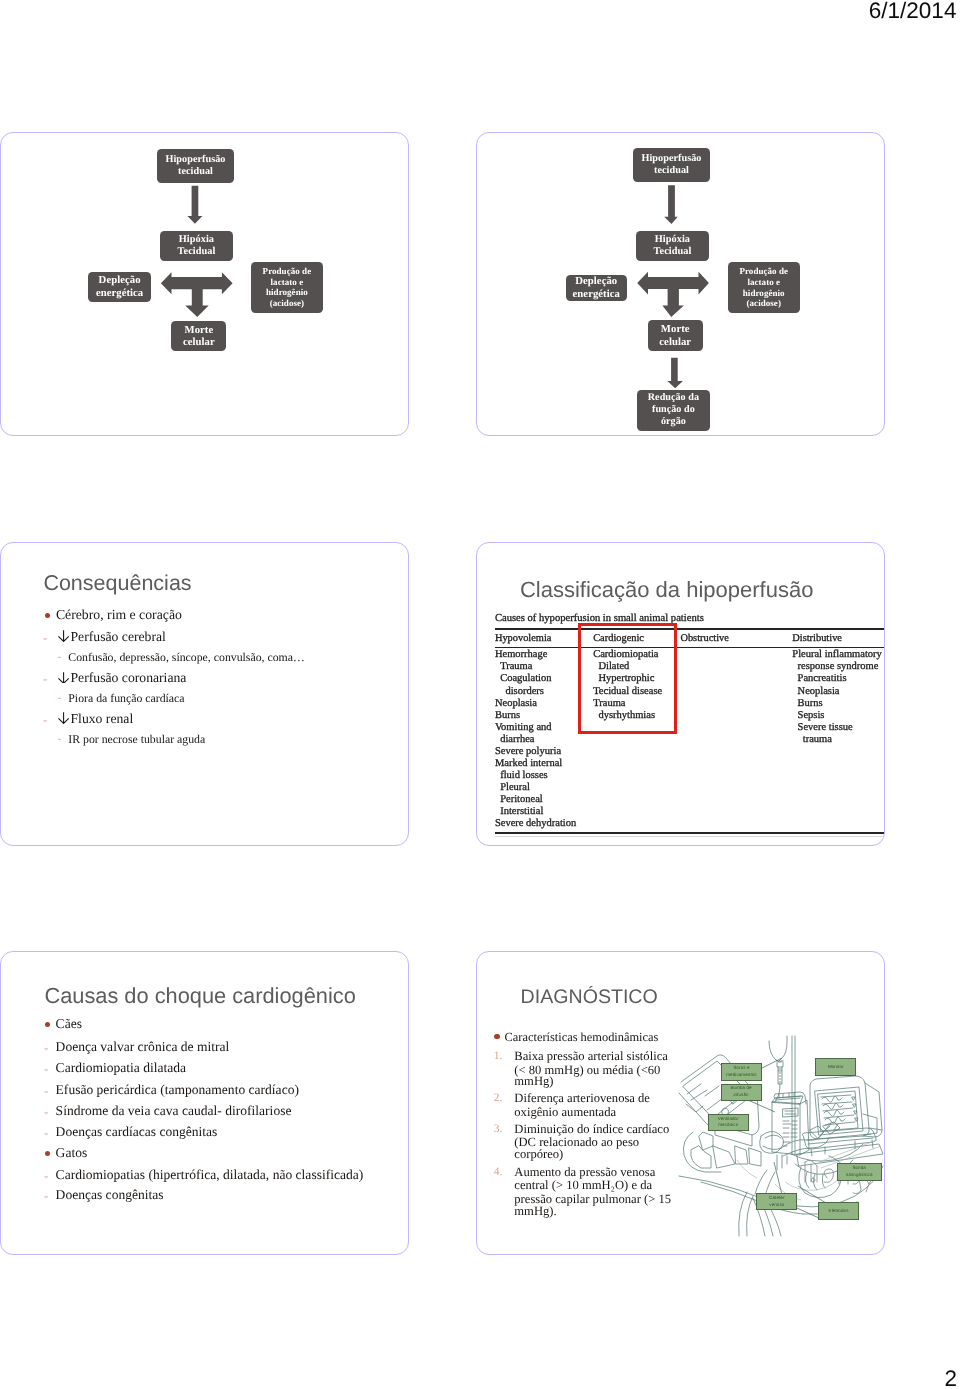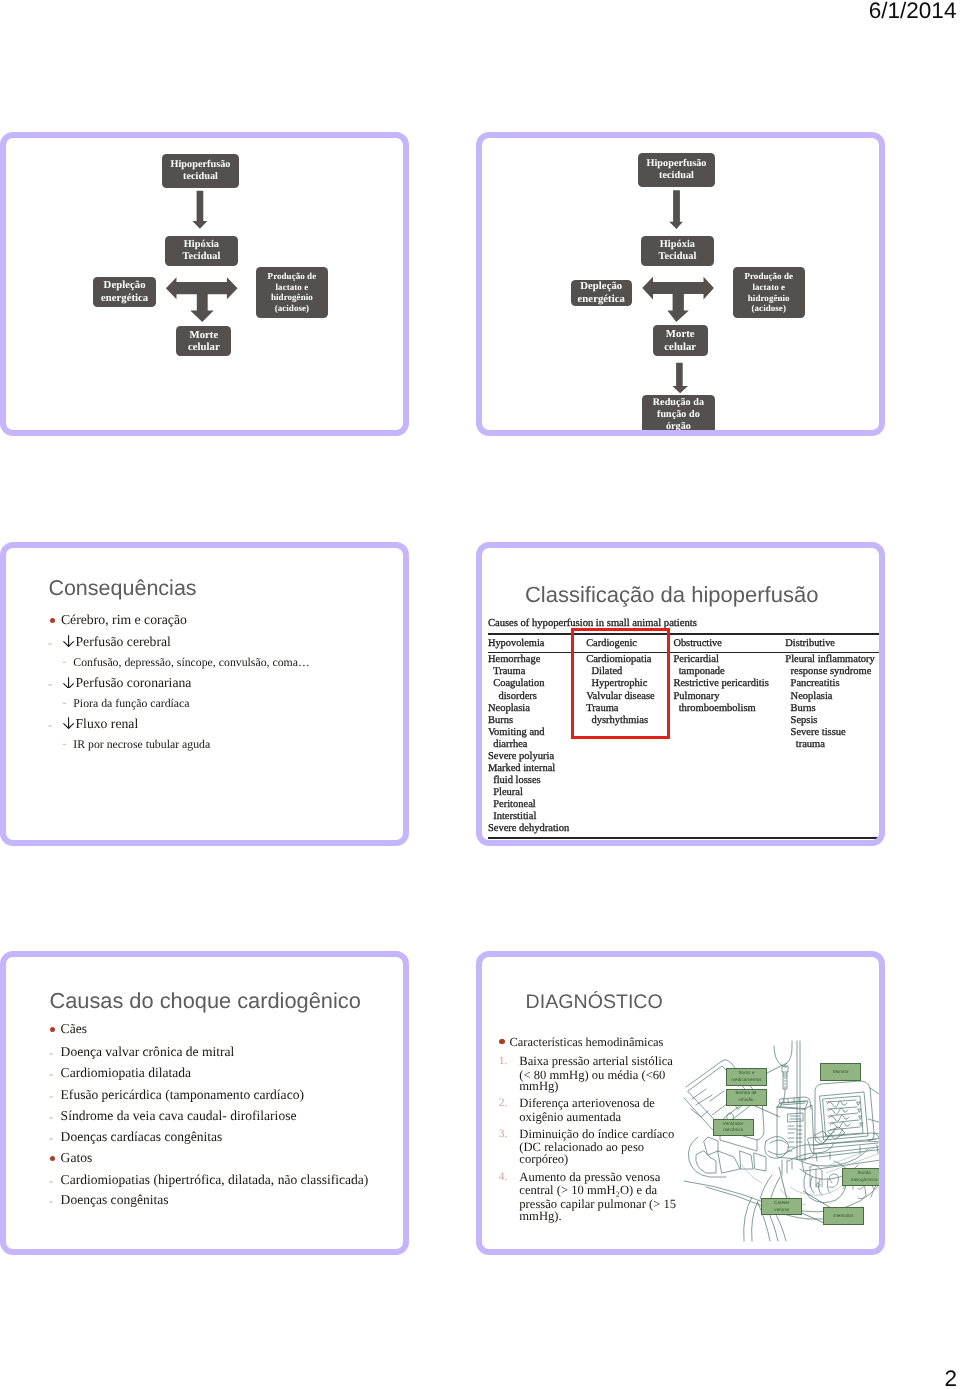--- a/index.html
+++ b/index.html
@@ -3,21 +3,21 @@
 <meta charset="utf-8">
 <title>Handout</title>
 <style>
   *{box-sizing:border-box;margin:0;padding:0}
   html,body{width:960px;height:1389px;background:#fff}
   body{font-family:"Liberation Sans",sans-serif;position:relative;overflow:hidden;
        -webkit-font-smoothing:antialiased;text-rendering:geometricPrecision}
   .page{position:absolute;left:0;top:0;width:960px;height:1389px}
   .hdr-date{position:absolute;right:3.6px;top:-2.5px;font-size:22.5px;color:#0d0d0d;white-space:nowrap}
   .pagenum{position:absolute;right:3px;bottom:-2.5px;font-size:22.5px;color:#0d0d0d}
-  .slide{position:absolute;border:6px solid #c4b5fd;border-radius:13px;background:#fff;overflow:hidden}
+  .slide{position:absolute;border:1px solid #c4b5fd;border-radius:13px;background:#fff;overflow:hidden}
   
   .dbox{position:absolute;background:#545050;border-radius:4.4px;color:#fff;
         font-family:"Liberation Serif",serif;font-weight:bold;text-align:center;
         display:flex;align-items:center;justify-content:center;line-height:1.18;
         font-size:10.2px;letter-spacing:.05px}
   .arrowsvg{position:absolute;overflow:visible}
   
   .stitle{position:absolute;font-family:"Liberation Sans",sans-serif;color:#5c5c5c;
           font-weight:400;white-space:nowrap;line-height:0;display:inline-block}
   .blist{position:absolute;font-family:"Liberation Serif",serif;color:#1a1613}
@@ -142,35 +142,34 @@
           <span class="tx" style="left:69.5px;font-size:13.7px">Fluxo renal</span>
         </div>
       <div class="row" style="top:199.6px">
           <span class="mkd dash" style="left:56.6px;font-size:11.5px">-</span>
           <span class="tx" style="left:67.3px;font-size:11.8px">IR por necrose tubular aguda</span>
         </div>
     </div>
   </div>
   <div class="slide" id="s4" style="left:476px;top:542px;width:409px;height:304px">
     <div class="stitle" style="left:42.9px;top:46.6px;font-size:22px">Classificação da hipoperfusão</div>
-    <div class="tblimg" style="left:0;top:0;width:409px;height:304px">
+    <div class="tblimg" style="left:12px;top:0;width:409px;height:304px">
       <div class="tcap" style="left:5.9px;top:76.3px;font-size:10.6px">Causes of hypoperfusion in small animal patients</div>
       <div class="rule" style="left:6.3px;top:85.4px;width:392.7px"></div>
       <div class="rule" style="left:6.3px;top:104.2px;width:392.7px"></div>
       <div class="rule" style="left:6.3px;top:289.2px;width:392.7px;height:1.8px"></div>
       <div class="rule2" style="left:6.3px;top:292.6px;width:392.7px"></div>
       <div class="hdrow">
         <span class="th" style="left:5.9px;top:95.7px;font-size:10.4px">Hypovolemia</span>
         <span class="th" style="left:104.2px;top:95.7px;font-size:10.4px">Cardiogenic</span>
         <span class="th" style="left:191.4px;top:95.7px;font-size:10.4px">Obstructive</span>
         <span class="th" style="left:303.3px;top:95.7px;font-size:10.4px">Distributive</span>
       </div>
       <div class="tcol" style="left:5.9px;top:106.3px"><span>Hemorrhage</span><br><span>&nbsp;&nbsp;Trauma</span><br><span>&nbsp;&nbsp;Coagulation</span><br><span>&nbsp;&nbsp;&nbsp;&nbsp;disorders</span><br><span>Neoplasia</span><br><span>Burns</span><br><span>Vomiting and</span><br><span>&nbsp;&nbsp;diarrhea</span><br><span>Severe polyuria</span><br><span>Marked internal</span><br><span>&nbsp;&nbsp;fluid losses</span><br><span>&nbsp;&nbsp;Pleural</span><br><span>&nbsp;&nbsp;Peritoneal</span><br><span>&nbsp;&nbsp;Interstitial</span><br><span>Severe dehydration</span></div>
-      <div class="tcol" style="left:104.2px;top:106.3px"><span>Cardiomiopatia</span><br><span>&nbsp;&nbsp;Dilated</span><br><span>&nbsp;&nbsp;Hypertrophic</span><br><span>Valvular disease</span><br><span>Trauma</span><br><span>&nbsp;&nbsp;dysrhythmias</span></div>
-      <div class="tcol" style="left:191.4px;top:106.3px"><span>Pericardial</span><br><span>&nbsp;&nbsp;tamponade</span><br><span>Restrictive pericarditis</span><br><span>Pulmonary</span><br><span>&nbsp;&nbsp;thromboembolism</span></div>
+      <div class="tcol" style="left:104.2px;top:106.3px"><span>Cardiomiopatia</span><br><span>&nbsp;&nbsp;Dilated</span><br><span>&nbsp;&nbsp;Hypertrophic</span><br><span>Tecidual disease</span><br><span>Trauma</span><br><span>&nbsp;&nbsp;dysrhythmias</span></div>
       <div class="tcol" style="left:303.3px;top:106.3px"><span>Pleural inflammatory</span><br><span>&nbsp;&nbsp;response syndrome</span><br><span>&nbsp;&nbsp;Pancreatitis</span><br><span>&nbsp;&nbsp;Neoplasia</span><br><span>&nbsp;&nbsp;Burns</span><br><span>&nbsp;&nbsp;Sepsis</span><br><span>&nbsp;&nbsp;Severe tissue</span><br><span>&nbsp;&nbsp;&nbsp;&nbsp;trauma</span></div>
       <div class="redbox" style="left:88.8px;top:80.3px;width:99.5px;height:110.3px"></div>
     </div>
   </div>
   <div class="slide" id="s5" style="left:0;top:951px;width:409px;height:304px">
     <div class="stitle" style="left:43.4px;top:43.6px;font-size:21.8px">Causas do choque cardiogênico</div>
     <div class="blist" style="left:0;top:0;width:409px">
       <div class="row" style="top:77.3px">
           <span class="mkb" style="left:43.6px;top:-7.3px"><i class="dot"></i></span>
           <span class="tx" style="left:54.6px;font-size:13.55px">Cães</span>

